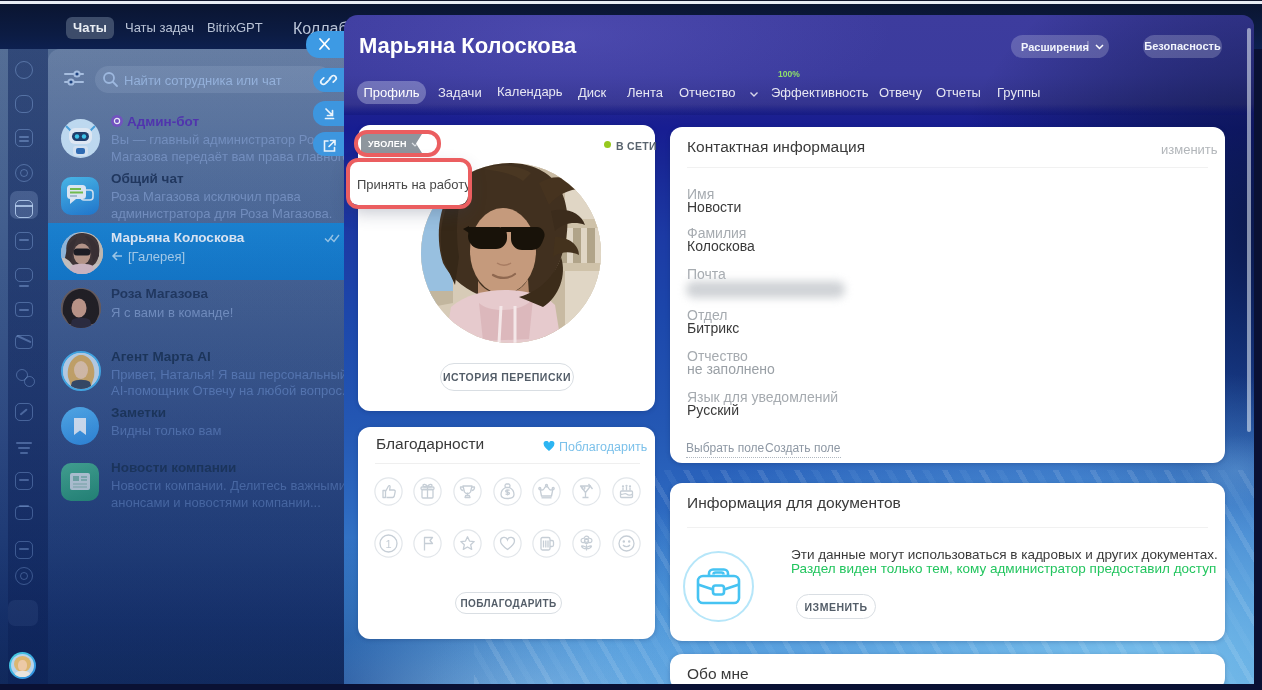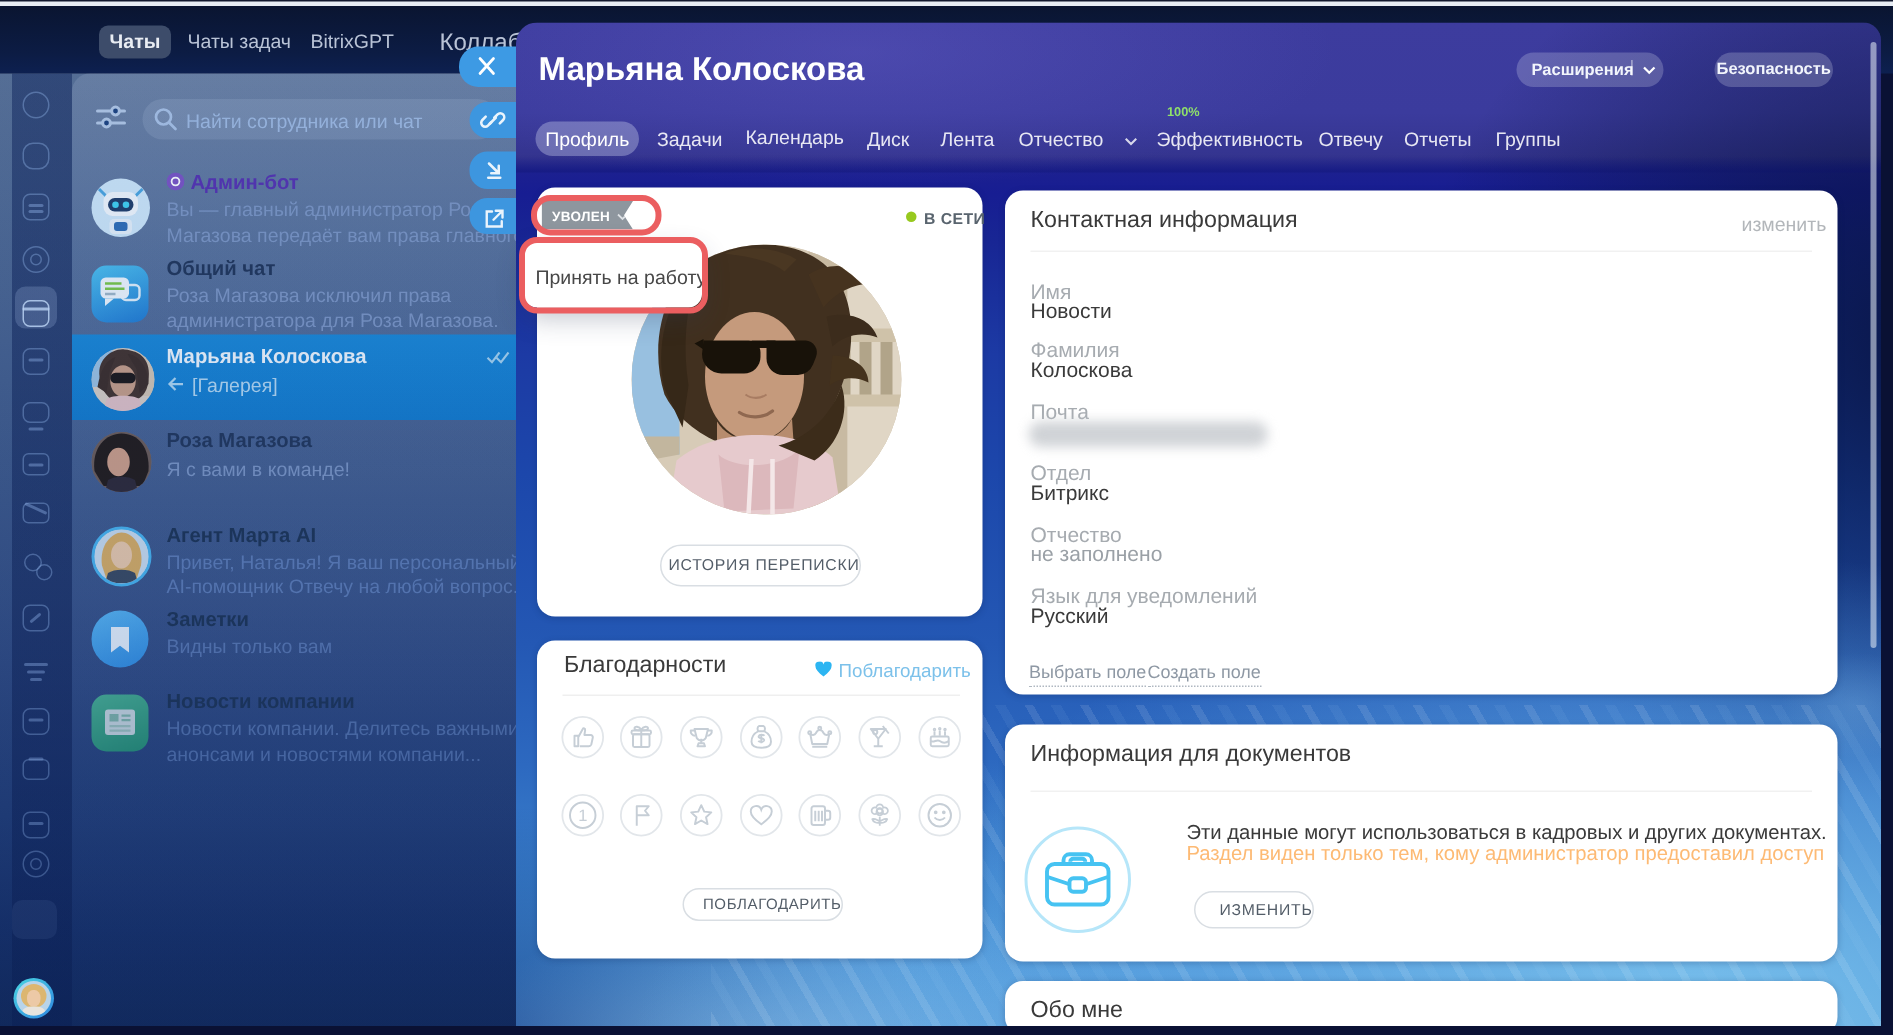--- a/index.html
+++ b/index.html
@@ -2,21 +2,21 @@
 <html><head><meta charset="utf-8">
 <style>
 *{margin:0;padding:0;box-sizing:border-box}
 html,body{width:1262px;height:690px;overflow:hidden}
 body{position:relative;background:#0a1134;font-family:"Liberation Sans",sans-serif;}
 .abs{position:absolute}
 .card{position:absolute;background:#fff;border-radius:12px;box-shadow:0 1px 4px rgba(10,30,80,.25)}
 .ctitle{font-size:15.5px;color:#3a3a3a}
 .lbl{font-size:14px;color:#a6abb0}
 .val{font-size:14px;color:#3a3a3a}
-.pillbtn{position:absolute;background:#fff;border:1px solid #d9dee3;border-radius:15px;color:#535d68;font-weight:normal;text-align:right;white-space:nowrap}
+.pillbtn{position:absolute;background:#fff;border:1px solid #d9dee3;border-radius:15px;color:#535d68;font-weight:bold;text-align:center;white-space:nowrap}
 .ric{position:absolute;left:15px;width:18px;height:18px;border:1.6px solid rgba(150,185,235,.42);border-radius:5px}
 .ricc{border-radius:50%}
 .ricl{position:absolute;background:rgba(150,185,235,.45);height:1.6px;border-radius:1px}
 .rtitle{position:absolute;font-size:13.5px;font-weight:bold;color:#1e3356;white-space:nowrap}
 .rsub{position:absolute;font-size:13px;color:rgba(125,152,197,.95);white-space:nowrap}
 .ptab{position:absolute;font-size:13px;color:rgba(255,255,255,.88);white-space:nowrap}
 </style></head>
 <body>
 
 <div class="abs" style="left:0;top:0;width:1262px;height:1.5px;background:#12182e"></div>
@@ -481,18 +481,18 @@
  <svg width="67" height="67" viewBox="0 0 67 67">
       <g stroke="#46c3f2" stroke-width="2.6" fill="none" stroke-linejoin="round">
   <rect x="13" y="23" width="41" height="27" rx="5"></rect>
   <path d="M24 23 v-2.5 a4 4 0 0 1 4 -4 h11 a4 4 0 0 1 4 4 v2.5 M28.5 21.5 a2 2 0 0 1 2 -2 h6 a2 2 0 0 1 2 2"></path>
   <path d="M13 31.5 L28 36.5 M54 31.5 L39 36.5"></path>
   <rect x="28" y="32.5" width="11" height="9" rx="2.5"></rect>
  </g>
     </svg>
 </div>
 <div class="abs" style="left:791px;top:547px;font-size:13.5px;color:#3a3a3a;z-index:5">Эти данные могут использоваться в кадровых и других документах.</div>
-<div class="abs" style="left:791px;top:561px;font-size:13.5px;color:#fdba74;z-index:5">Раздел виден только тем, кому администратор предоставил доступ</div>
+<div class="abs" style="left:791px;top:561px;font-size:13.5px;color:#22c55e;z-index:5">Раздел виден только тем, кому администратор предоставил доступ</div>
 <div class="pillbtn" style="left:796px;top:594px;width:80px;height:25px;font-size:10.5px;letter-spacing:.5px;line-height:24px;z-index:5">ИЗМЕНИТЬ</div>
 
 <div class="ctitle abs" style="left:687px;top:665px;z-index:5">Обо мне</div>
 
 <div class="abs" style="left:0;top:684px;width:1262px;height:6px;background:#0a1134;z-index:7"></div>
 
 </body></html>

